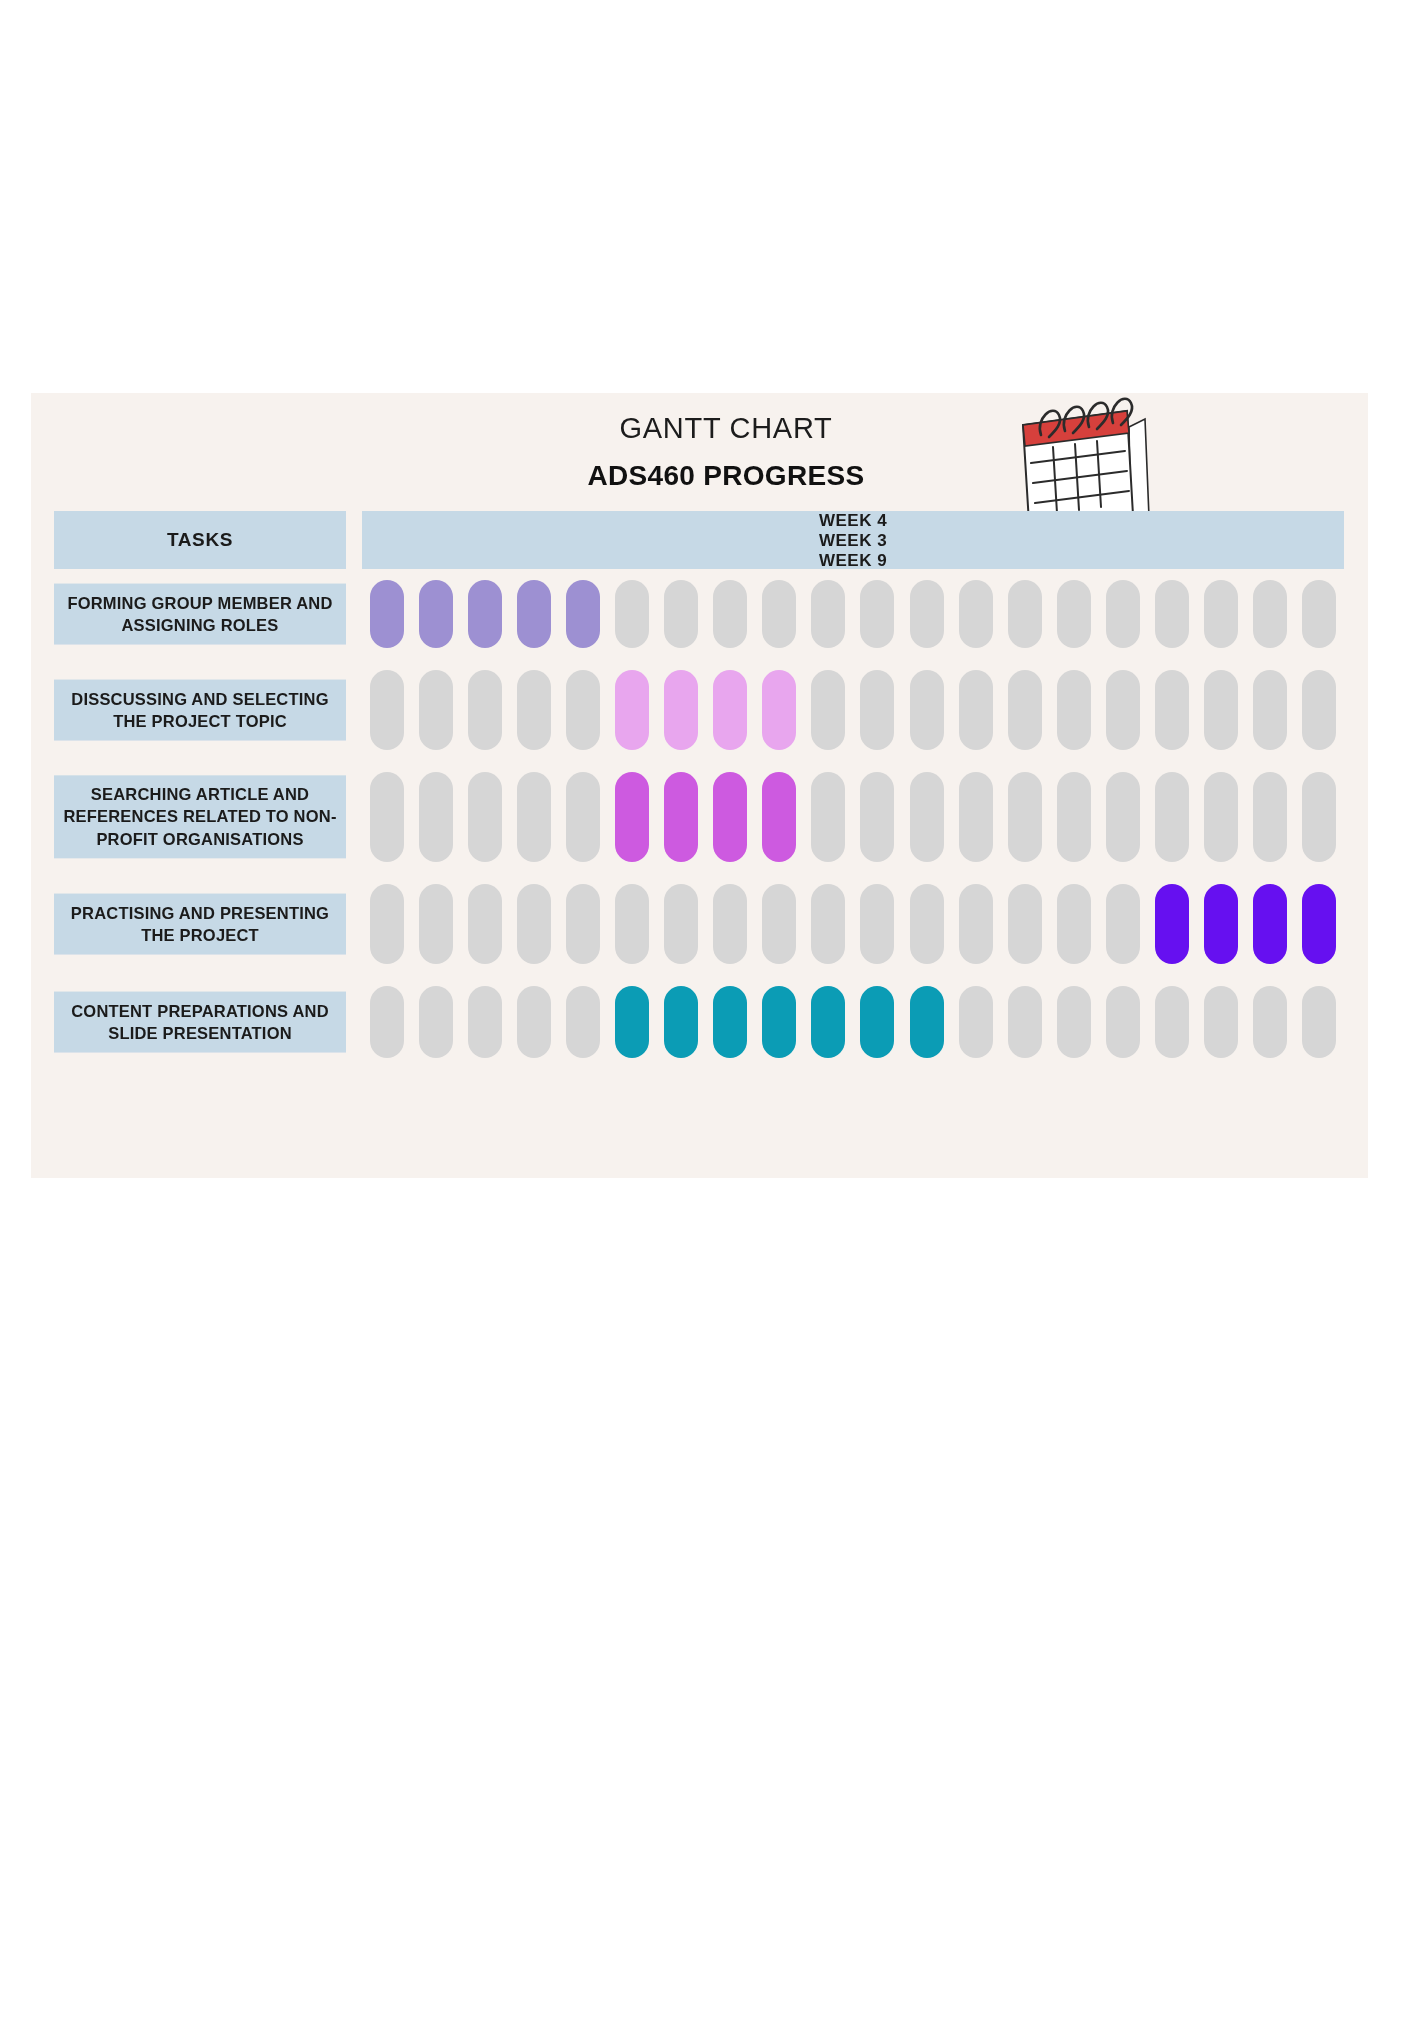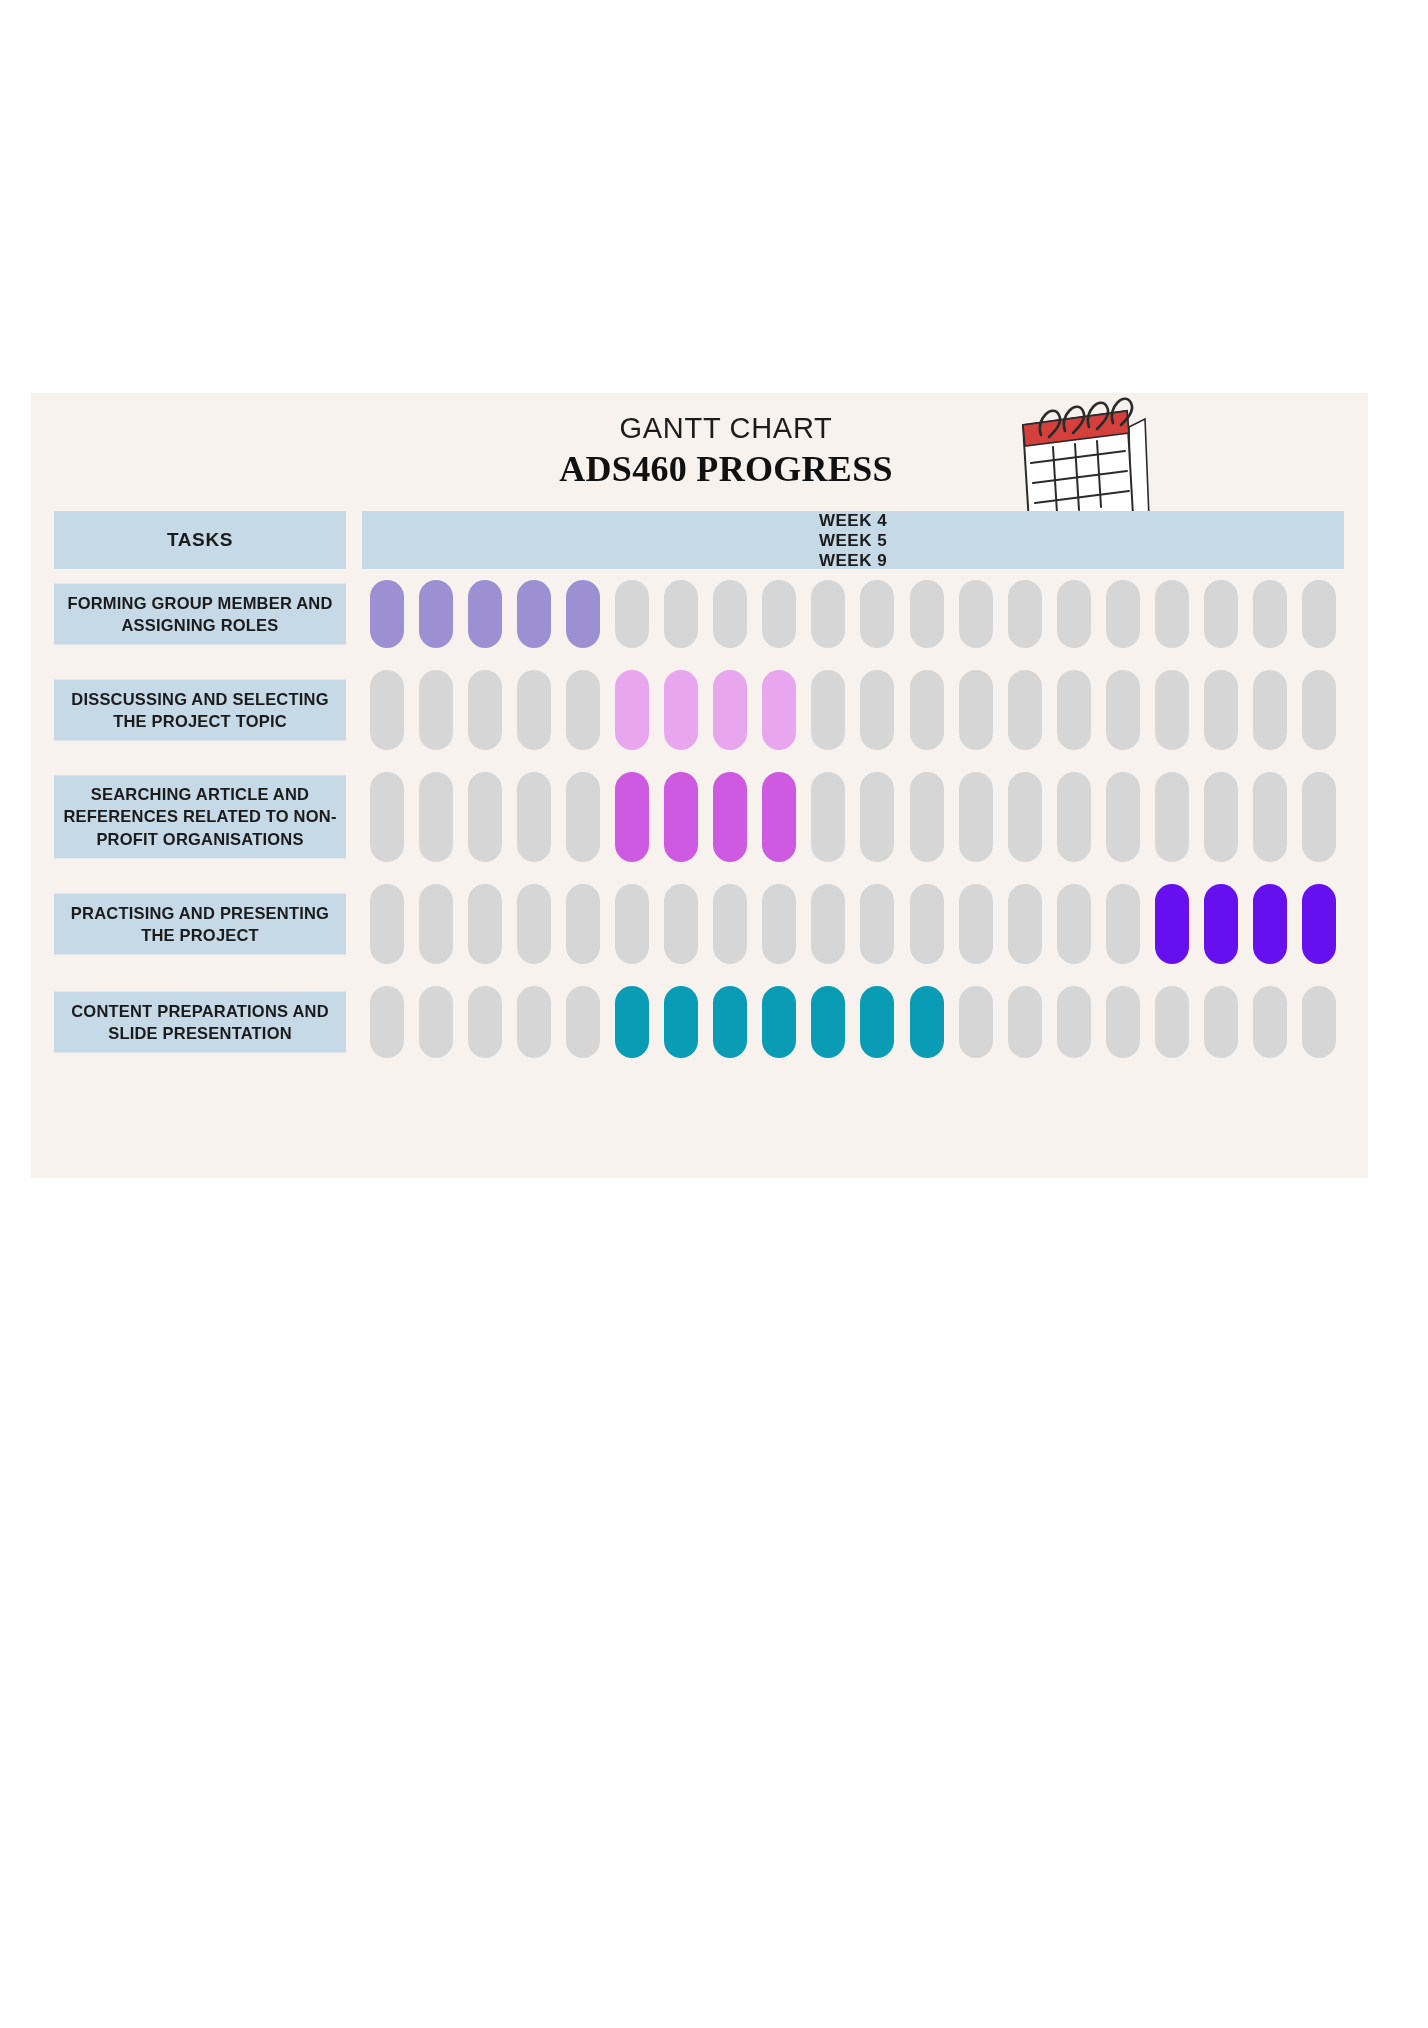--- a/index.html
+++ b/index.html
@@ -35,27 +35,26 @@
     text-align: center;
   }
   #chart-kicker {
     font-size: 29px;
     font-weight: 500;
     letter-spacing: 0.7px;
     color: #1c1c1c;
     line-height: 1.18;
   }
   #chart-title {
-    font-size: 36px;
+    font-size: 28px;
     font-weight: 700;
     letter-spacing: 0.3px;
     color: #111111;
     line-height: 1.18;
-    margin-top: 3px;
-    font-family: Liberation Serif, serif;
+    margin-top: 14px;
   }
 
   
   #calendar-icon {
     position: absolute;
     left: 978px;
     top: 4px;
     width: 150px;
     height: 136px;
   }
@@ -192,21 +191,21 @@
       </g>
     </svg>
   </div>
 
   <div class="header-row">
     <div class="tasks-header">
       <span class="tasks-header-label">TASKS</span>
     </div>
     <div class="weeks-header" id="weeks-header">
         <div class="week-cell">WEEK 4</div>
-        <div class="week-cell">WEEK 5</div>
+        <div class="week-cell">WEEK 3</div>
         <div class="week-cell">WEEK 9</div>
       </div>
   </div>
 
   <div id="rows">
       <div class="gantt-row" style="height: 78px;">
         <div class="row-label">FORMING GROUP MEMBER AND ASSIGNING ROLES</div>
         <div class="row-track">
           <div class="pill-wrap">
             <div class="pill" style="height: 68px; background: rgb(157, 144, 210);"></div>

